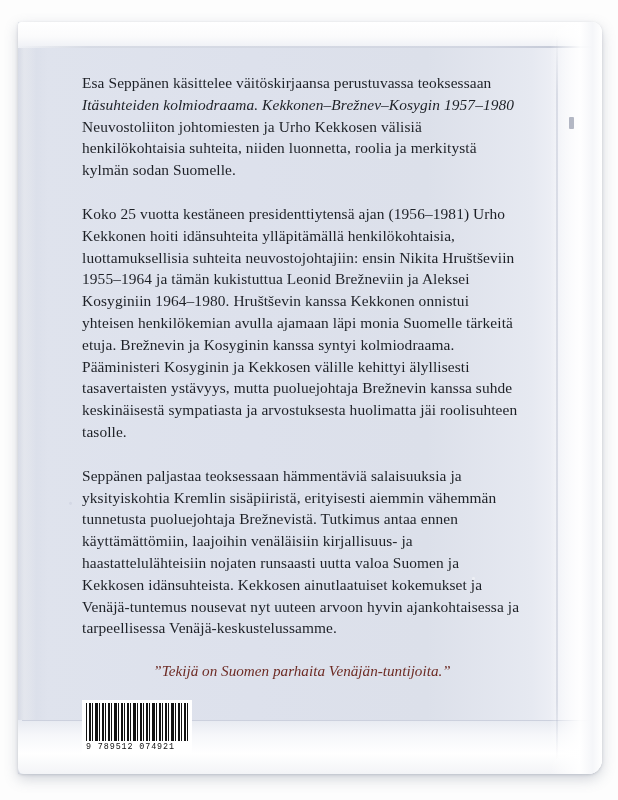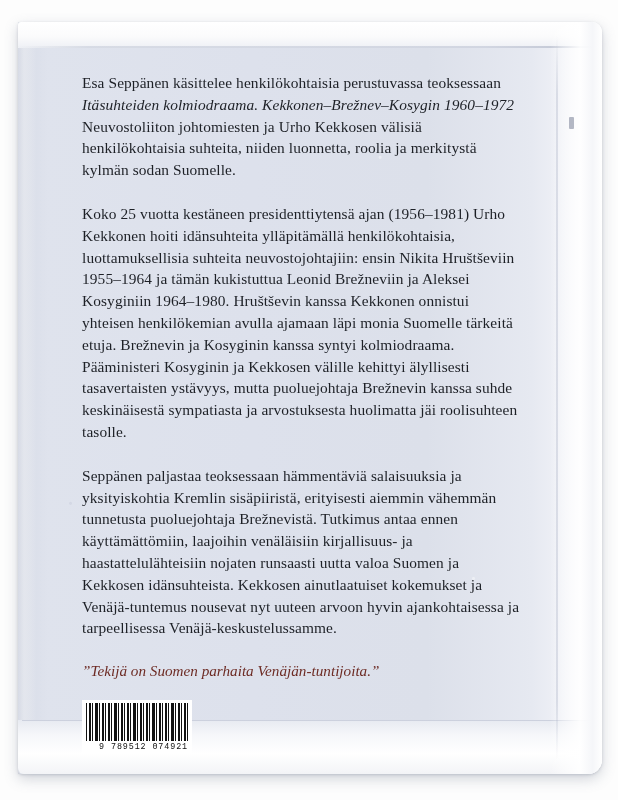--- a/index.html
+++ b/index.html
@@ -142,20 +142,21 @@
     font-style: italic;
   }
 
   #pullquote {
     font-family: "Liberation Serif", serif;
     font-style: italic;
     font-size: 15.2px;
     line-height: 20px;
     color: #6d2b24;
     margin: 8px 0 4px 0;
+    text-align: center;
   }
   #attribution {
     font-family: "Liberation Serif", serif;
     font-size: 12.6px;
     letter-spacing: .75px;
     color: #6d2b24;
     font-variant: small-caps;
     text-transform: uppercase;
     margin: 0;
   }
@@ -184,21 +185,21 @@
         #111 6px, #111 7px, #fff 7px, #fff 9px,
         #111 9px, #111 12px, #fff 12px, #fff 13px,
         #111 13px, #111 14px, #fff 14px, #fff 16px,
         #111 16px, #111 18px, #fff 18px, #fff 19px);
   }
   #barcode-digits {
     font-family: "Liberation Mono", monospace;
     font-size: 8.4px;
     letter-spacing: .9px;
     color: #111;
-    text-align: right;
+    text-align: left;
     margin-top: 1px;
     white-space: nowrap;
   }
   #imprint-lines {
     font-family: "Liberation Serif", serif;
     font-size: 11.6px;
     line-height: 15.4px;
     color: #1d2026;
     padding-top: 2px;
   }
@@ -215,21 +216,21 @@
     <div id="left-gutter"></div>
     <div id="top-edge"></div>
     <div id="bottom-edge"></div>
     <div id="spine-roll"></div>
     <div id="spine-crease"></div>
     <div id="spine-mark"></div>
 
     <div id="content">
 
       <p class="para">
-        <span>Esa Seppänen käsittelee henkilökohtaisia perustuvassa teoksessaan </span><span class="ital">Itäsuhteiden kolmiodraama. Kekkonen–Brežnev–Kosygin 1960–1972</span><span> Neuvostoliiton johtomiesten ja Urho Kekkosen välisiä henkilökohtaisia suhteita, niiden luonnetta, roolia ja merkitystä kylmän sodan Suomelle.</span>
+        <span>Esa Seppänen käsittelee väitöskirjaansa perustuvassa teoksessaan </span><span class="ital">Itäsuhteiden kolmiodraama. Kekkonen–Brežnev–Kosygin 1957–1980</span><span> Neuvostoliiton johtomiesten ja Urho Kekkosen välisiä henkilökohtaisia suhteita, niiden luonnetta, roolia ja merkitystä kylmän sodan Suomelle.</span>
       </p>
 
       <p class="para">Koko 25 vuotta kestäneen presidenttiytensä ajan (1956–1981) Urho Kekkonen hoiti idänsuhteita ylläpitämällä henkilökohtaisia, luottamuksellisia suhteita neuvostojohtajiin: ensin Nikita Hruštševiin 1955–1964 ja tämän kukistuttua Leonid Brežneviin ja Aleksei Kosyginiin 1964–1980. Hruštševin kanssa Kekkonen onnistui yhteisen henkilökemian avulla ajamaan läpi monia Suomelle tärkeitä etuja. Brežnevin ja Kosyginin kanssa syntyi kolmiodraama. Pääministeri Kosyginin ja Kekkosen välille kehittyi älyllisesti tasavertaisten ystävyys, mutta puoluejohtaja Brežnevin kanssa suhde keskinäisestä sympatiasta ja arvostuksesta huolimatta jäi roolisuhteen tasolle.</p>
 
       <p class="para">Seppänen paljastaa teoksessaan hämmentäviä salaisuuksia ja yksityiskohtia Kremlin sisäpiiristä, erityisesti aiemmin vähemmän tunnetusta puoluejohtaja Brežnevistä. Tutkimus antaa ennen käyttämättömiin, laajoihin venäläisiin kirjallisuus- ja haastattelulähteisiin nojaten runsaasti uutta valoa Suomen ja Kekkosen idänsuhteista. Kekkosen ainutlaatuiset kokemukset ja Venäjä-tuntemus nousevat nyt uuteen arvoon hyvin ajankohtaisessa ja tarpeellisessa Venäjä-keskustelussamme.</p>
 
       <p id="pullquote">”Tekijä on Suomen parhaita Venäjän-tuntijoita.”</p>
     </div>
 
     <div id="imprint">

